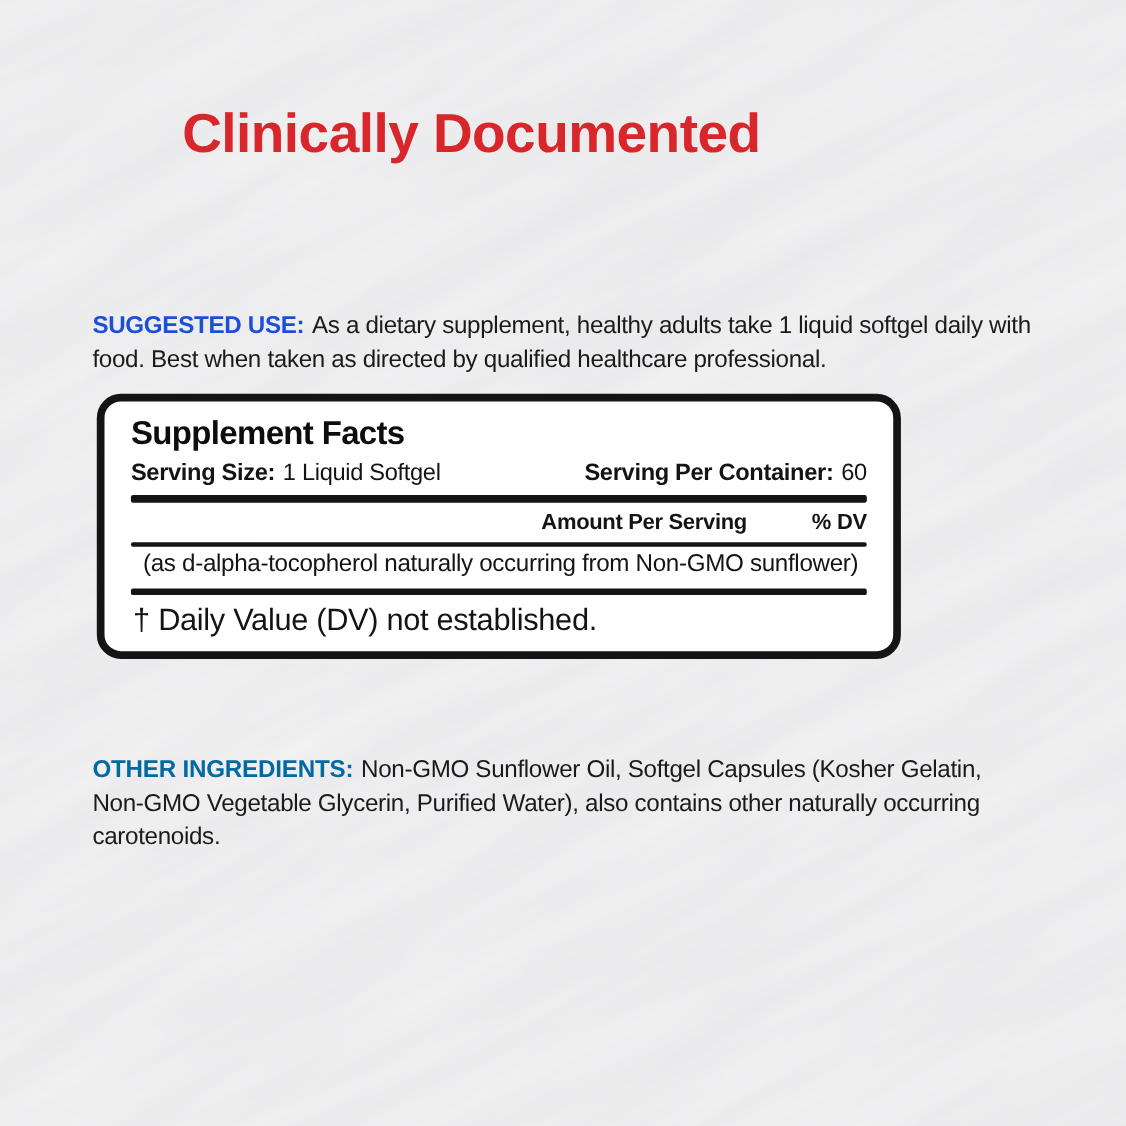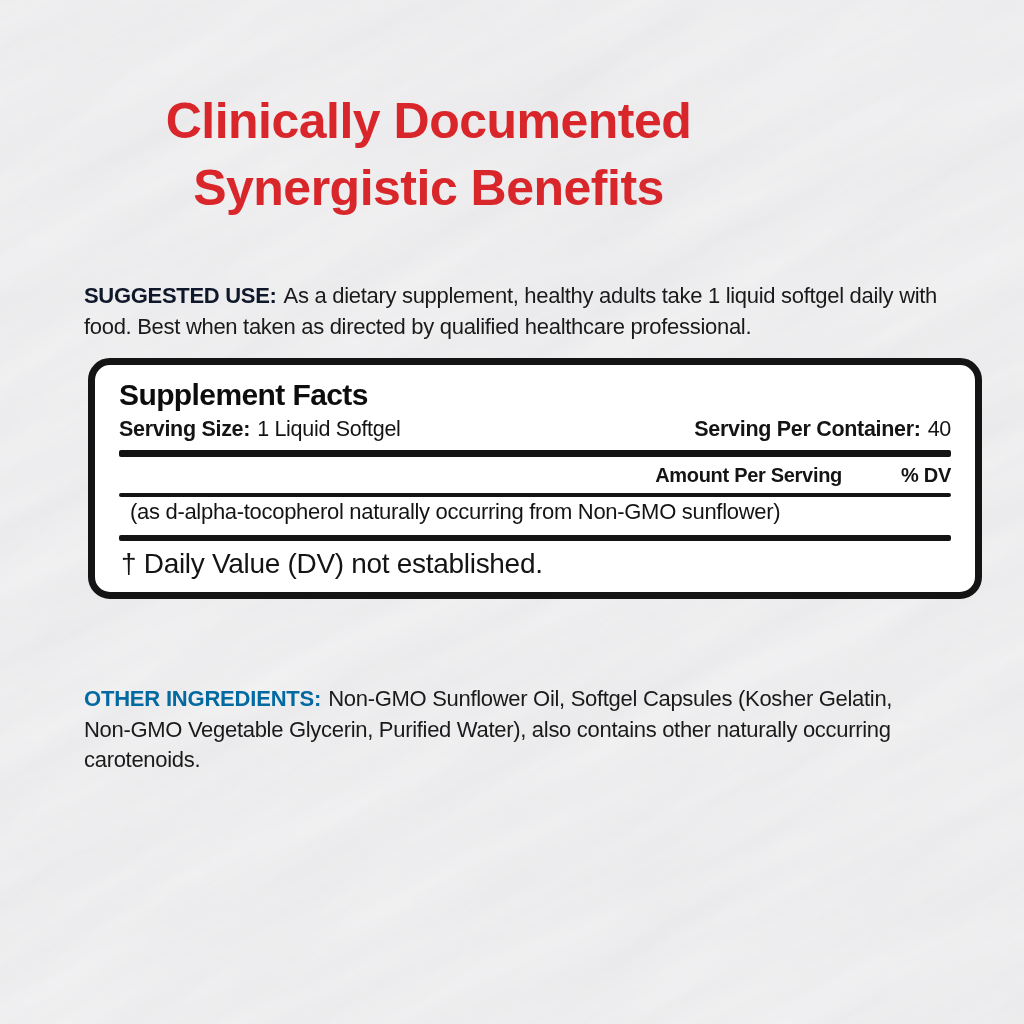--- a/index.html
+++ b/index.html
@@ -47,29 +47,29 @@
     position: absolute;
     left: 84px;
     width: 860px;
     font-size: 22px;
     line-height: 30.5px;
     letter-spacing: -0.3px;
     color: #1a1a1a;
   }
   .suggested { top: 281px; }
   .other { top: 684px; }
-  .black-label { font-weight: bold; color: #0f172a; margin-right: 7px; }
+  .black-label { font-weight: bold; color: #1d4ed8; margin-right: 7px; }
   .red-label { font-weight: bold; color: #0369a1; margin-right: 7px; letter-spacing: -0.2px; }
 
   
   .facts {
     position: absolute;
     top: 358px;
     left: 88px;
-    width: 894px;
+    width: 731px;
     background: #ffffff;
     border: 7px solid #141414;
     border-radius: 22px;
     padding: 12px 24px 9px 24px;
   }
   .facts h2 {
     font-size: 30px;
     font-weight: bold;
     letter-spacing: -0.6px;
     color: #0d0d0d;
@@ -145,32 +145,31 @@
     </defs>
     <rect width="1024" height="1024" fill="#E8E8EA"></rect>
     <rect x="-400" y="-400" width="1824" height="1824" filter="url(#streaks1)" transform="rotate(-28 512 512)"></rect>
     <rect x="-400" y="-400" width="1824" height="1824" filter="url(#streaks2)" transform="rotate(18 512 512)"></rect>
   </svg>
 
   <div class="content">
 
     <h1 class="title">
       <span class="tl">Clinically Documented</span>
-      <span class="tl">Synergistic Benefits</span>
     </h1>
 
     <p class="para suggested"><strong class="black-label">SUGGESTED USE:</strong><span>As a dietary supplement, healthy adults take 1 liquid softgel daily with food. Best when taken as directed by qualified healthcare professional.</span></p>
 
     <section class="facts">
 
       <h2>Supplement Facts</h2>
 
       <div class="serving-row">
         <div><strong>Serving Size:</strong><span>1 Liquid Softgel</span></div>
-        <div><strong>Serving Per Container:</strong><span>40</span></div>
+        <div><strong>Serving Per Container:</strong><span>60</span></div>
       </div>
 
       <div class="rule thick"></div>
 
       <div class="frow header">
         <div class="c-name"></div>
         <div class="c-amt">Amount Per Serving</div>
         <div class="c-dv">% DV</div>
       </div>
 

